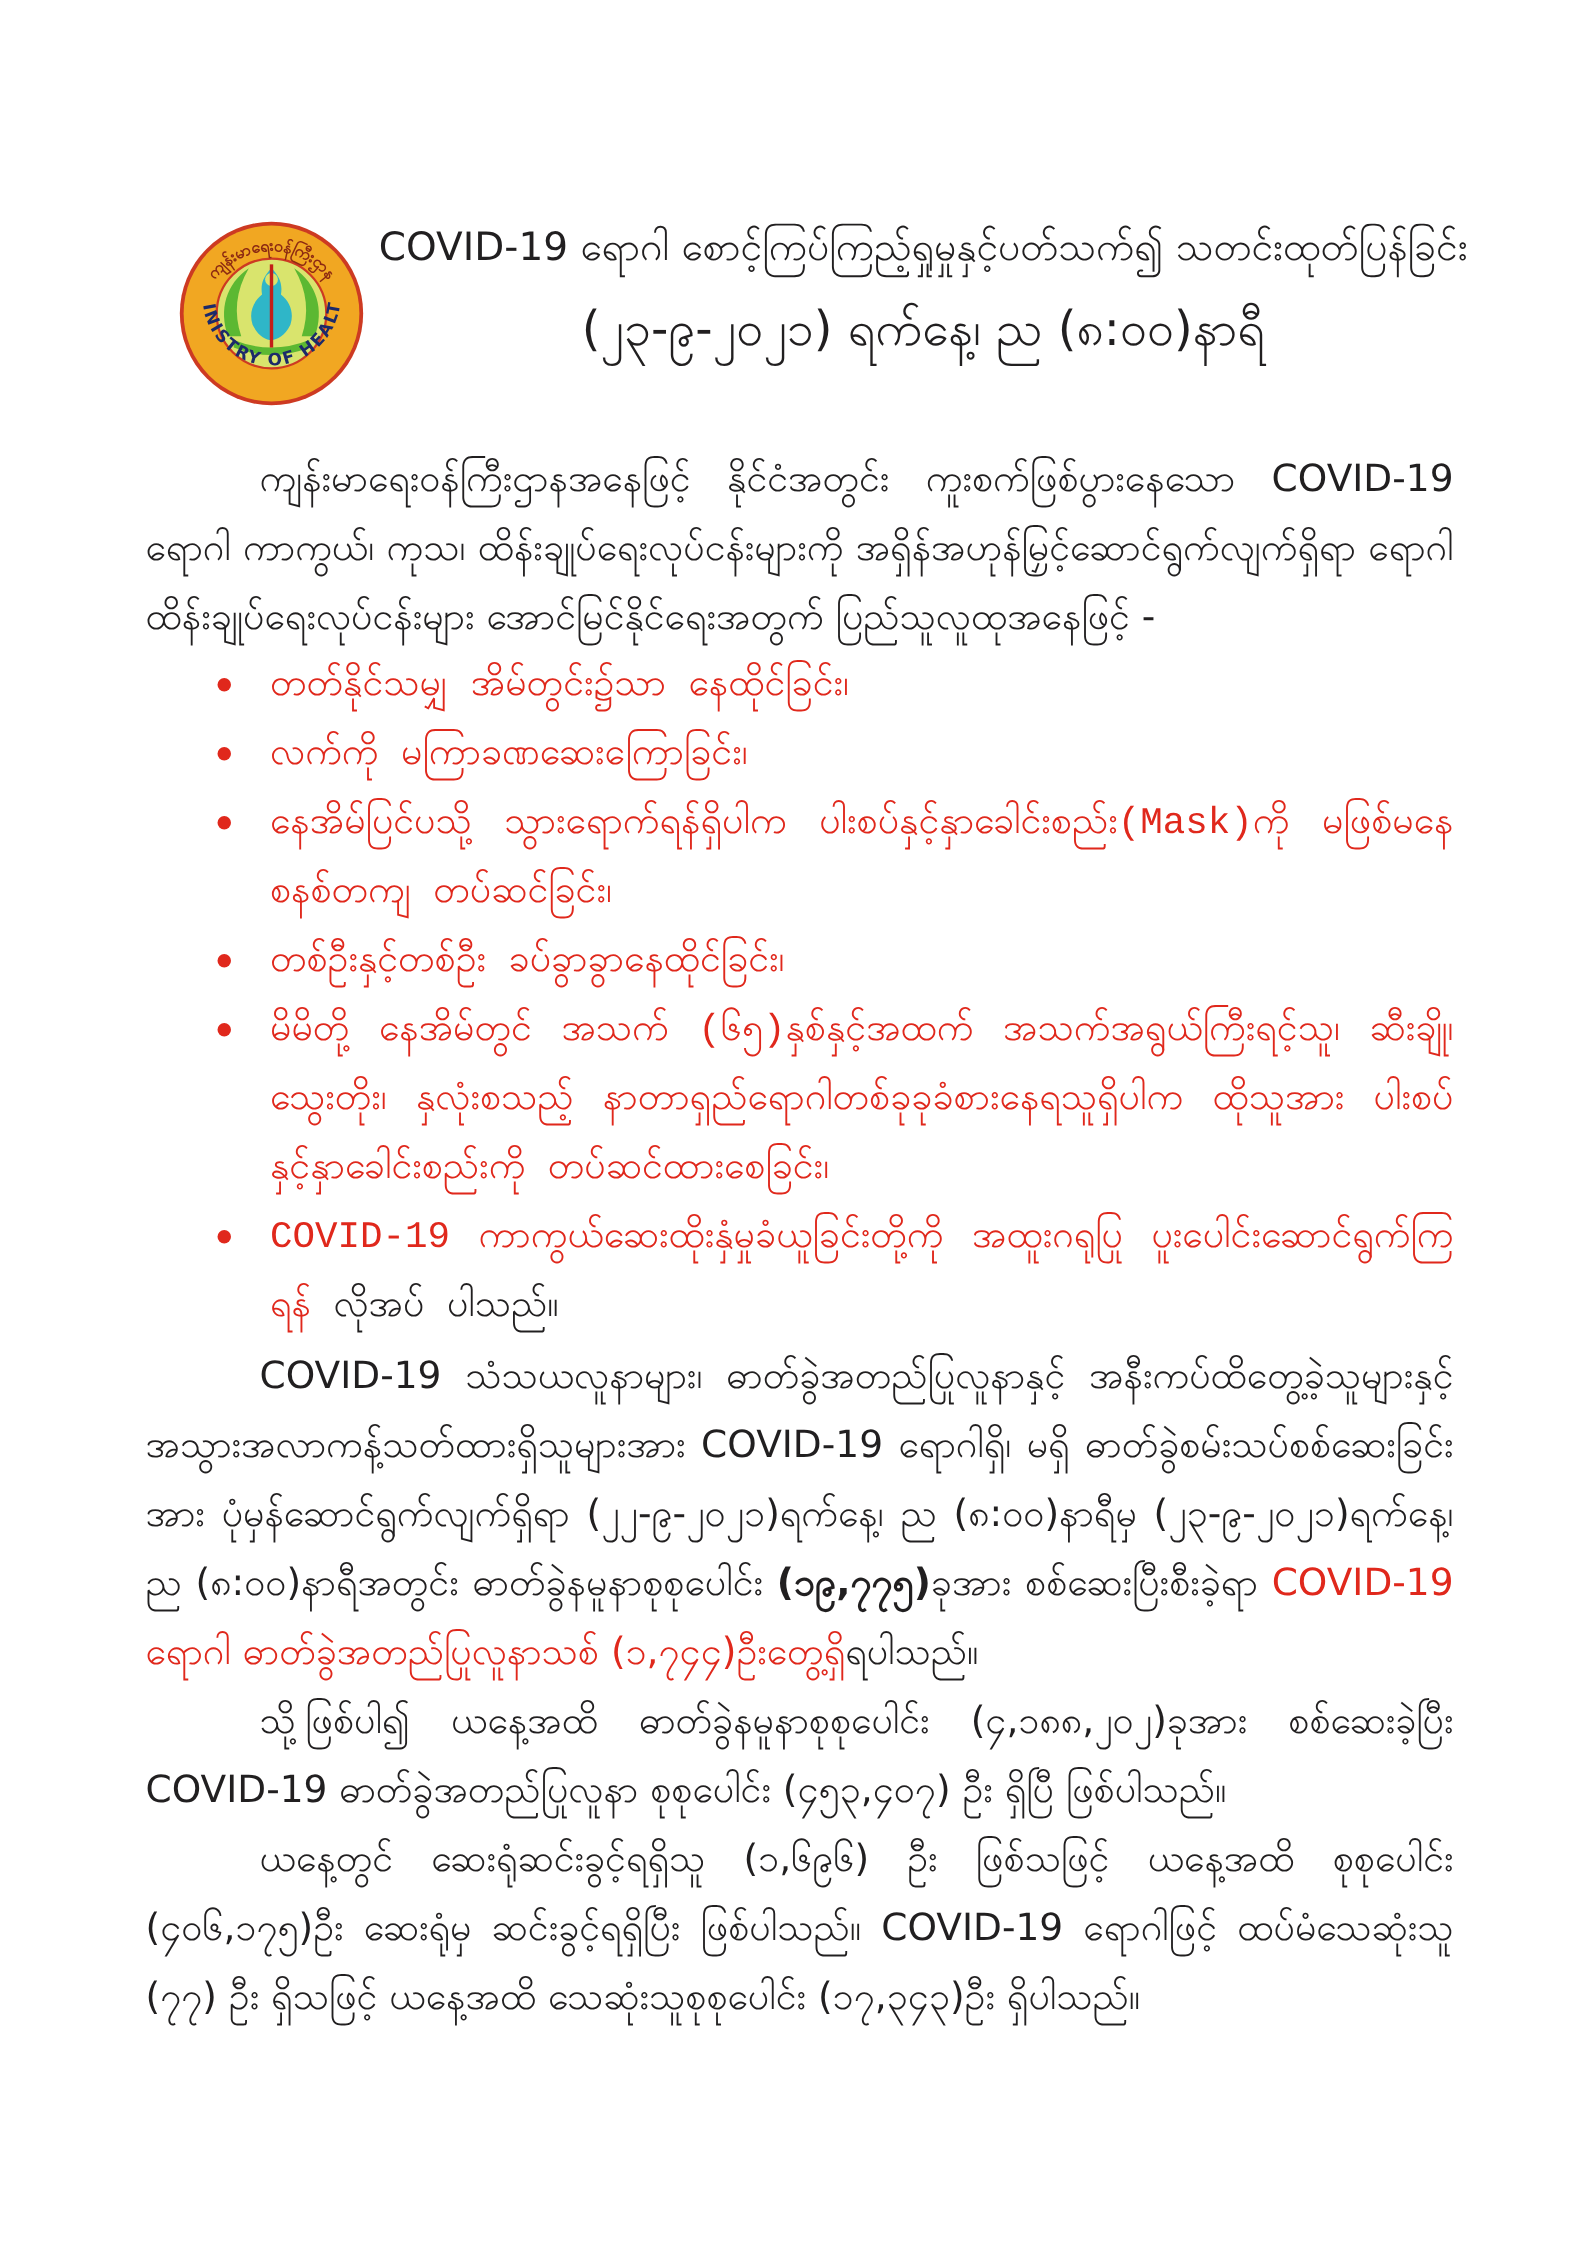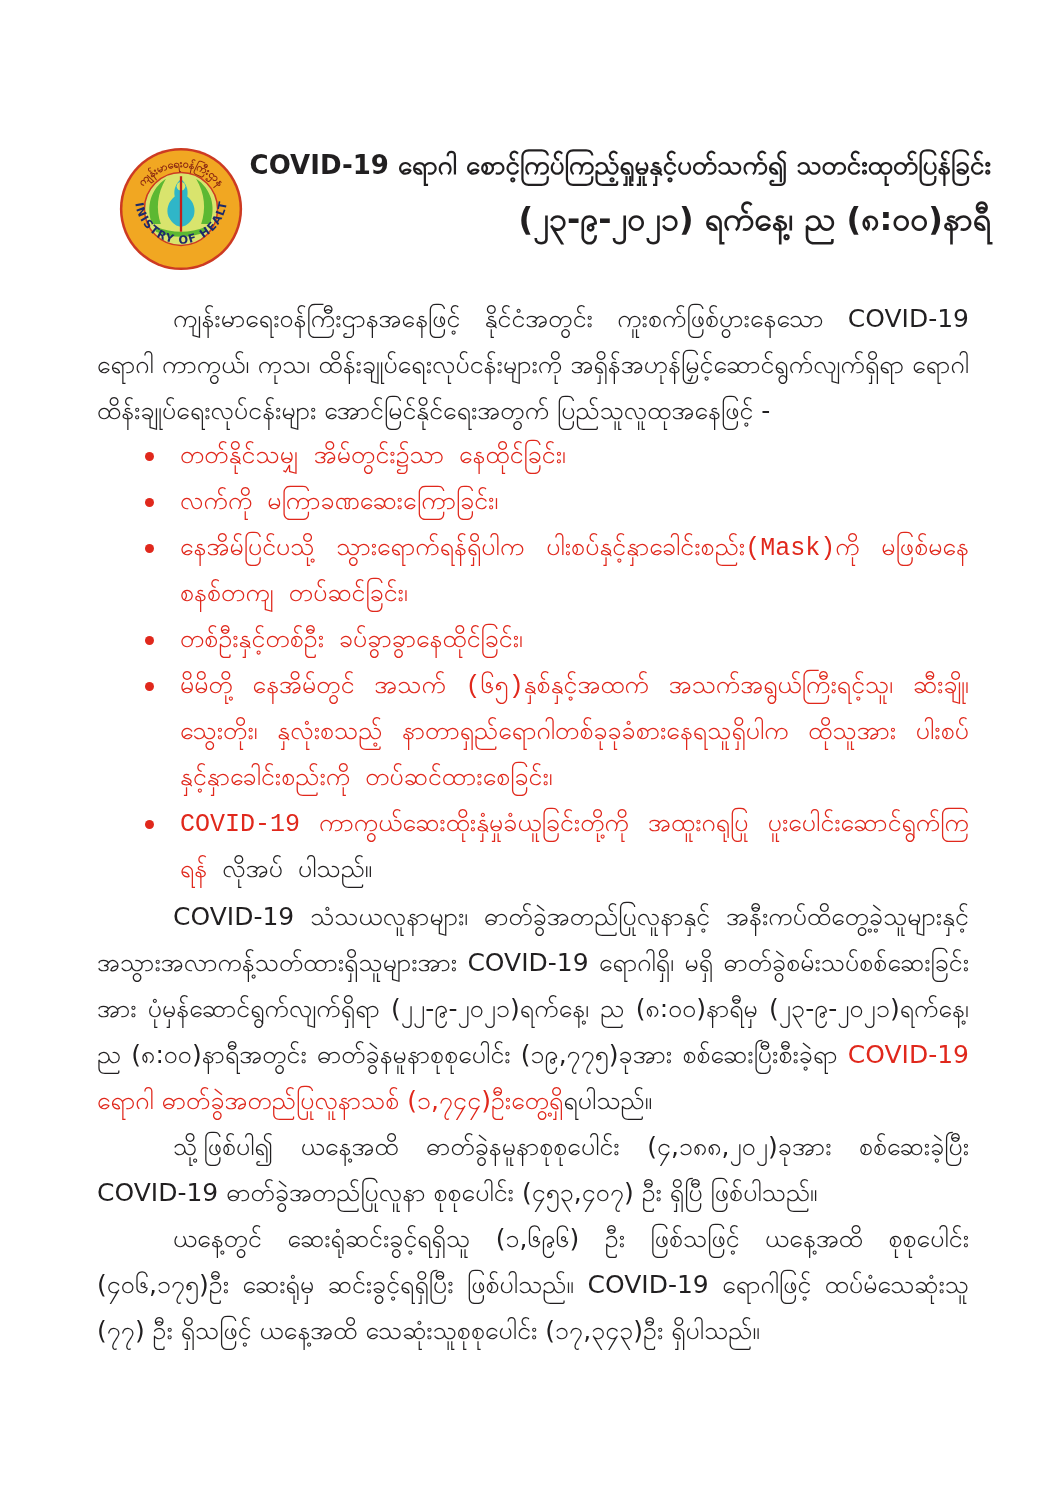--- a/index.html
+++ b/index.html
@@ -15,37 +15,37 @@
   }
   
   .header { position: relative; padding-top: 138px; }
   .logo-wrap {
     position: absolute;
     left: 118px; top: 146px;
     width: 126px; height: 126px;
   }
   .titles {
     margin: 0 70px 0 240px;
-    text-align: right;
-    font-weight: bold;
+    text-align: center;
+    font-weight: normal;
     color: #211f20;
   }
   .title-line1 { font-size: 26px; line-height: 54px; letter-spacing: 0; }
   .title-line2 { font-size: 32px; line-height: 54px; }
   
   .body-text {
     margin: 50px 92px 0 97px;
     font-size: 25px;
     line-height: 46px;
     text-align: justify;
   }
   p.para { margin: 0; text-indent: 76px; }
   .red  { color: #e0281c; }
   .blk  { color: #211f20; }
-  .bold-num { font-weight: normal; }
+  .bold-num { font-weight: bold; }
   ul.point-list {
     list-style: none;
     margin: 0;
     padding: 0 0 0 48px;
     font-family: Liberation Mono, monospace;
   }
   ul.point-list li {
     position: relative;
     padding-left: 35px;
     color: #e0281c;

